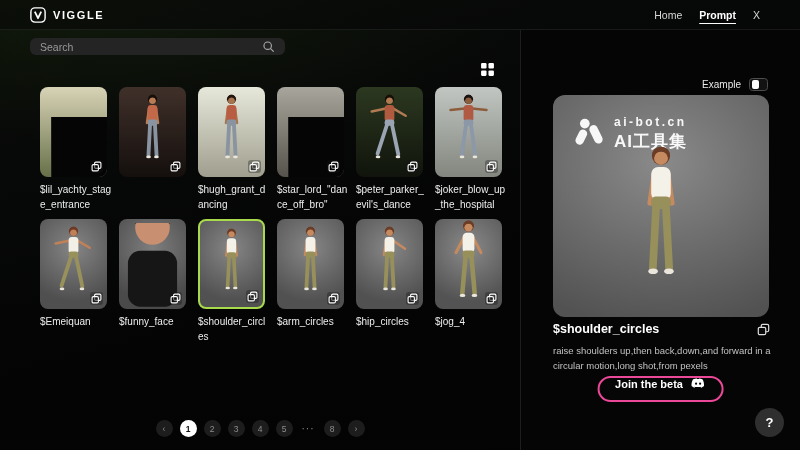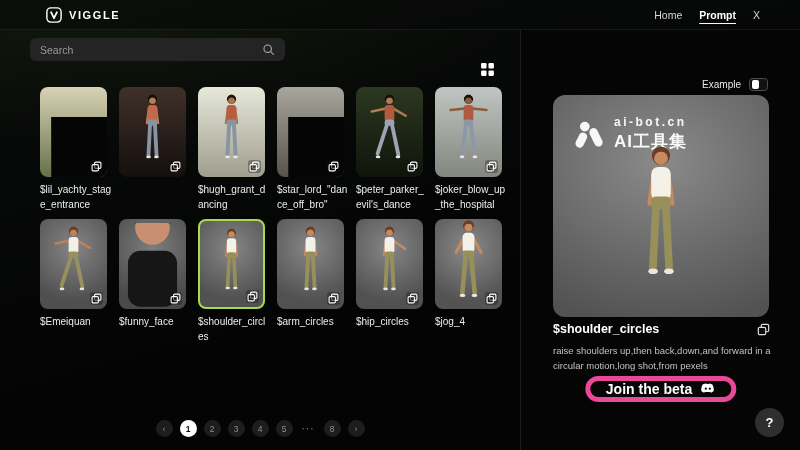--- a/index.html
+++ b/index.html
@@ -3,33 +3,33 @@
 <meta charset="utf-8">
 <style>
   * { box-sizing: border-box; margin: 0; padding: 0; }
   html,body { width:800px; height:450px; overflow:hidden; }
   body { font-family:"Liberation Sans", sans-serif; background:#000; }
   .app { position:relative; width:800px; height:450px;
          background:linear-gradient(165deg,#0b0f08 0%,#070808 25%,#040404 60%,#030303 100%); }
 
   
   .topbar { position:absolute; top:0; left:0; right:0; height:30px; display:flex;
-            align-items:center; justify-content:space-between; padding:0 40px 0 46px;
+            align-items:center; justify-content:space-between; padding:0 40px 0 30px;
             border-bottom:1px solid rgba(255,255,255,.07); }
   .brand { display:flex; align-items:center; gap:7px; cursor:pointer; }
   .brand svg { display:block; }
   .brand-name { color:#fff; font-size:11px; font-weight:bold; letter-spacing:1.6px; }
   .nav { display:flex; align-items:center; gap:17px; }
   .nav-item { color:#d8d8d8; font-size:10.5px; cursor:pointer; }
   .nav-item.active { color:#fff; font-weight:bold; text-decoration:underline; text-underline-offset:4px; }
 
   
   .left { position:absolute; top:30px; left:0; width:520px; bottom:0;
           background:radial-gradient(620px 190px at 120px -20px, rgba(45,75,22,.18), transparent 70%); }
-  .search { position:absolute; left:30px; top:8px; width:255px; height:23px; background:#242424;
+  .search { position:absolute; left:30px; top:8px; width:255px; height:17px; background:#242424;
             border-radius:6px; display:flex; align-items:center; justify-content:space-between;
             padding:8px 10px; cursor:text; }
   .search-ph { color:#9a9a9a; font-size:10.5px; }
   .search-ic svg { display:block; }
   .gridicon { position:absolute; right:25px; top:32px; cursor:pointer; }
 
   .grid { position:absolute; left:40px; top:57px; width:466px; display:grid;
           grid-template-columns:repeat(6,67px); column-gap:12px; row-gap:7px; }
   .cell { cursor:pointer; }
   .card { position:relative; width:67px; height:90px; border-radius:8px; overflow:hidden; }
@@ -56,37 +56,37 @@
            border-left:1px solid #1e1e1e; background:#050505; }
   .example-row { position:absolute; top:48px; right:32px; display:flex; align-items:center; gap:8px; }
   .example-label { color:#e8e8e8; font-size:10px; }
   .toggle { position:relative; width:19px; height:13px; border-radius:3.5px; background:#121212;
             border:1px solid #4d4d4d; cursor:pointer; }
   .knob { position:absolute; left:2px; top:1px; width:7px; height:9px; border-radius:2px; background:#fff; }
 
   .preview { position:absolute; left:32px; top:65px; width:216px; height:222px; border-radius:12px;
              overflow:hidden; cursor:pointer;
              background:radial-gradient(ellipse 95% 75% at 50% 30%, #8a8a8a, #5e5e5e 78%, #525252); }
-  .watermark { position:absolute; left:20px; top:20px; display:flex; align-items:flex-end; gap:9px;
+  .watermark { position:absolute; left:20px; top:20px; display:flex; align-items:center; gap:9px;
                color:#fff; opacity:.95; }
   .wm-text .wm1 { font-size:12px; font-weight:bold; letter-spacing:2.5px; }
   .wm-text .wm2 { font-size:17px; font-weight:bold; letter-spacing:1px; margin-top:1px; }
   .preview-fig { position:absolute; left:50%; transform:translateX(-50%); bottom:8px;
                  width:130px; height:168px; }
   .preview-fig svg { width:100%; height:100%; }
 
   .title-row { position:absolute; left:32px; right:30px; top:292px; display:flex;
                justify-content:space-between; align-items:center; }
   .title-row h2 { color:#fff; font-size:12.5px; font-weight:bold; }
   .copy-btn { cursor:pointer; display:flex; }
   .desc { position:absolute; left:32px; right:28px; top:313px; color:#c2c2c2; font-size:9.5px;
           line-height:1.6; }
   .join { position:absolute; left:50%; transform:translateX(-50%); top:346px; height:26px;
           padding:0 16px; display:flex; align-items:flex-start; gap:8px; border-radius:14px;
-          border:5px solid #ec4899; background:#060606; color:#fff; font-size:14px;
+          border:2px solid #ec4899; background:#060606; color:#fff; font-size:11px;
           font-weight:bold; cursor:pointer; white-space:nowrap; }
   .help { position:absolute; right:16px; bottom:13px; width:29px; height:29px; border-radius:50%;
           background:#2f2f2f; color:#fff; font-size:13px; font-weight:bold; display:flex;
           align-items:center; justify-content:center; cursor:pointer; }
 </style>
 </head>
 <body>
 
 <div class="app">
 

